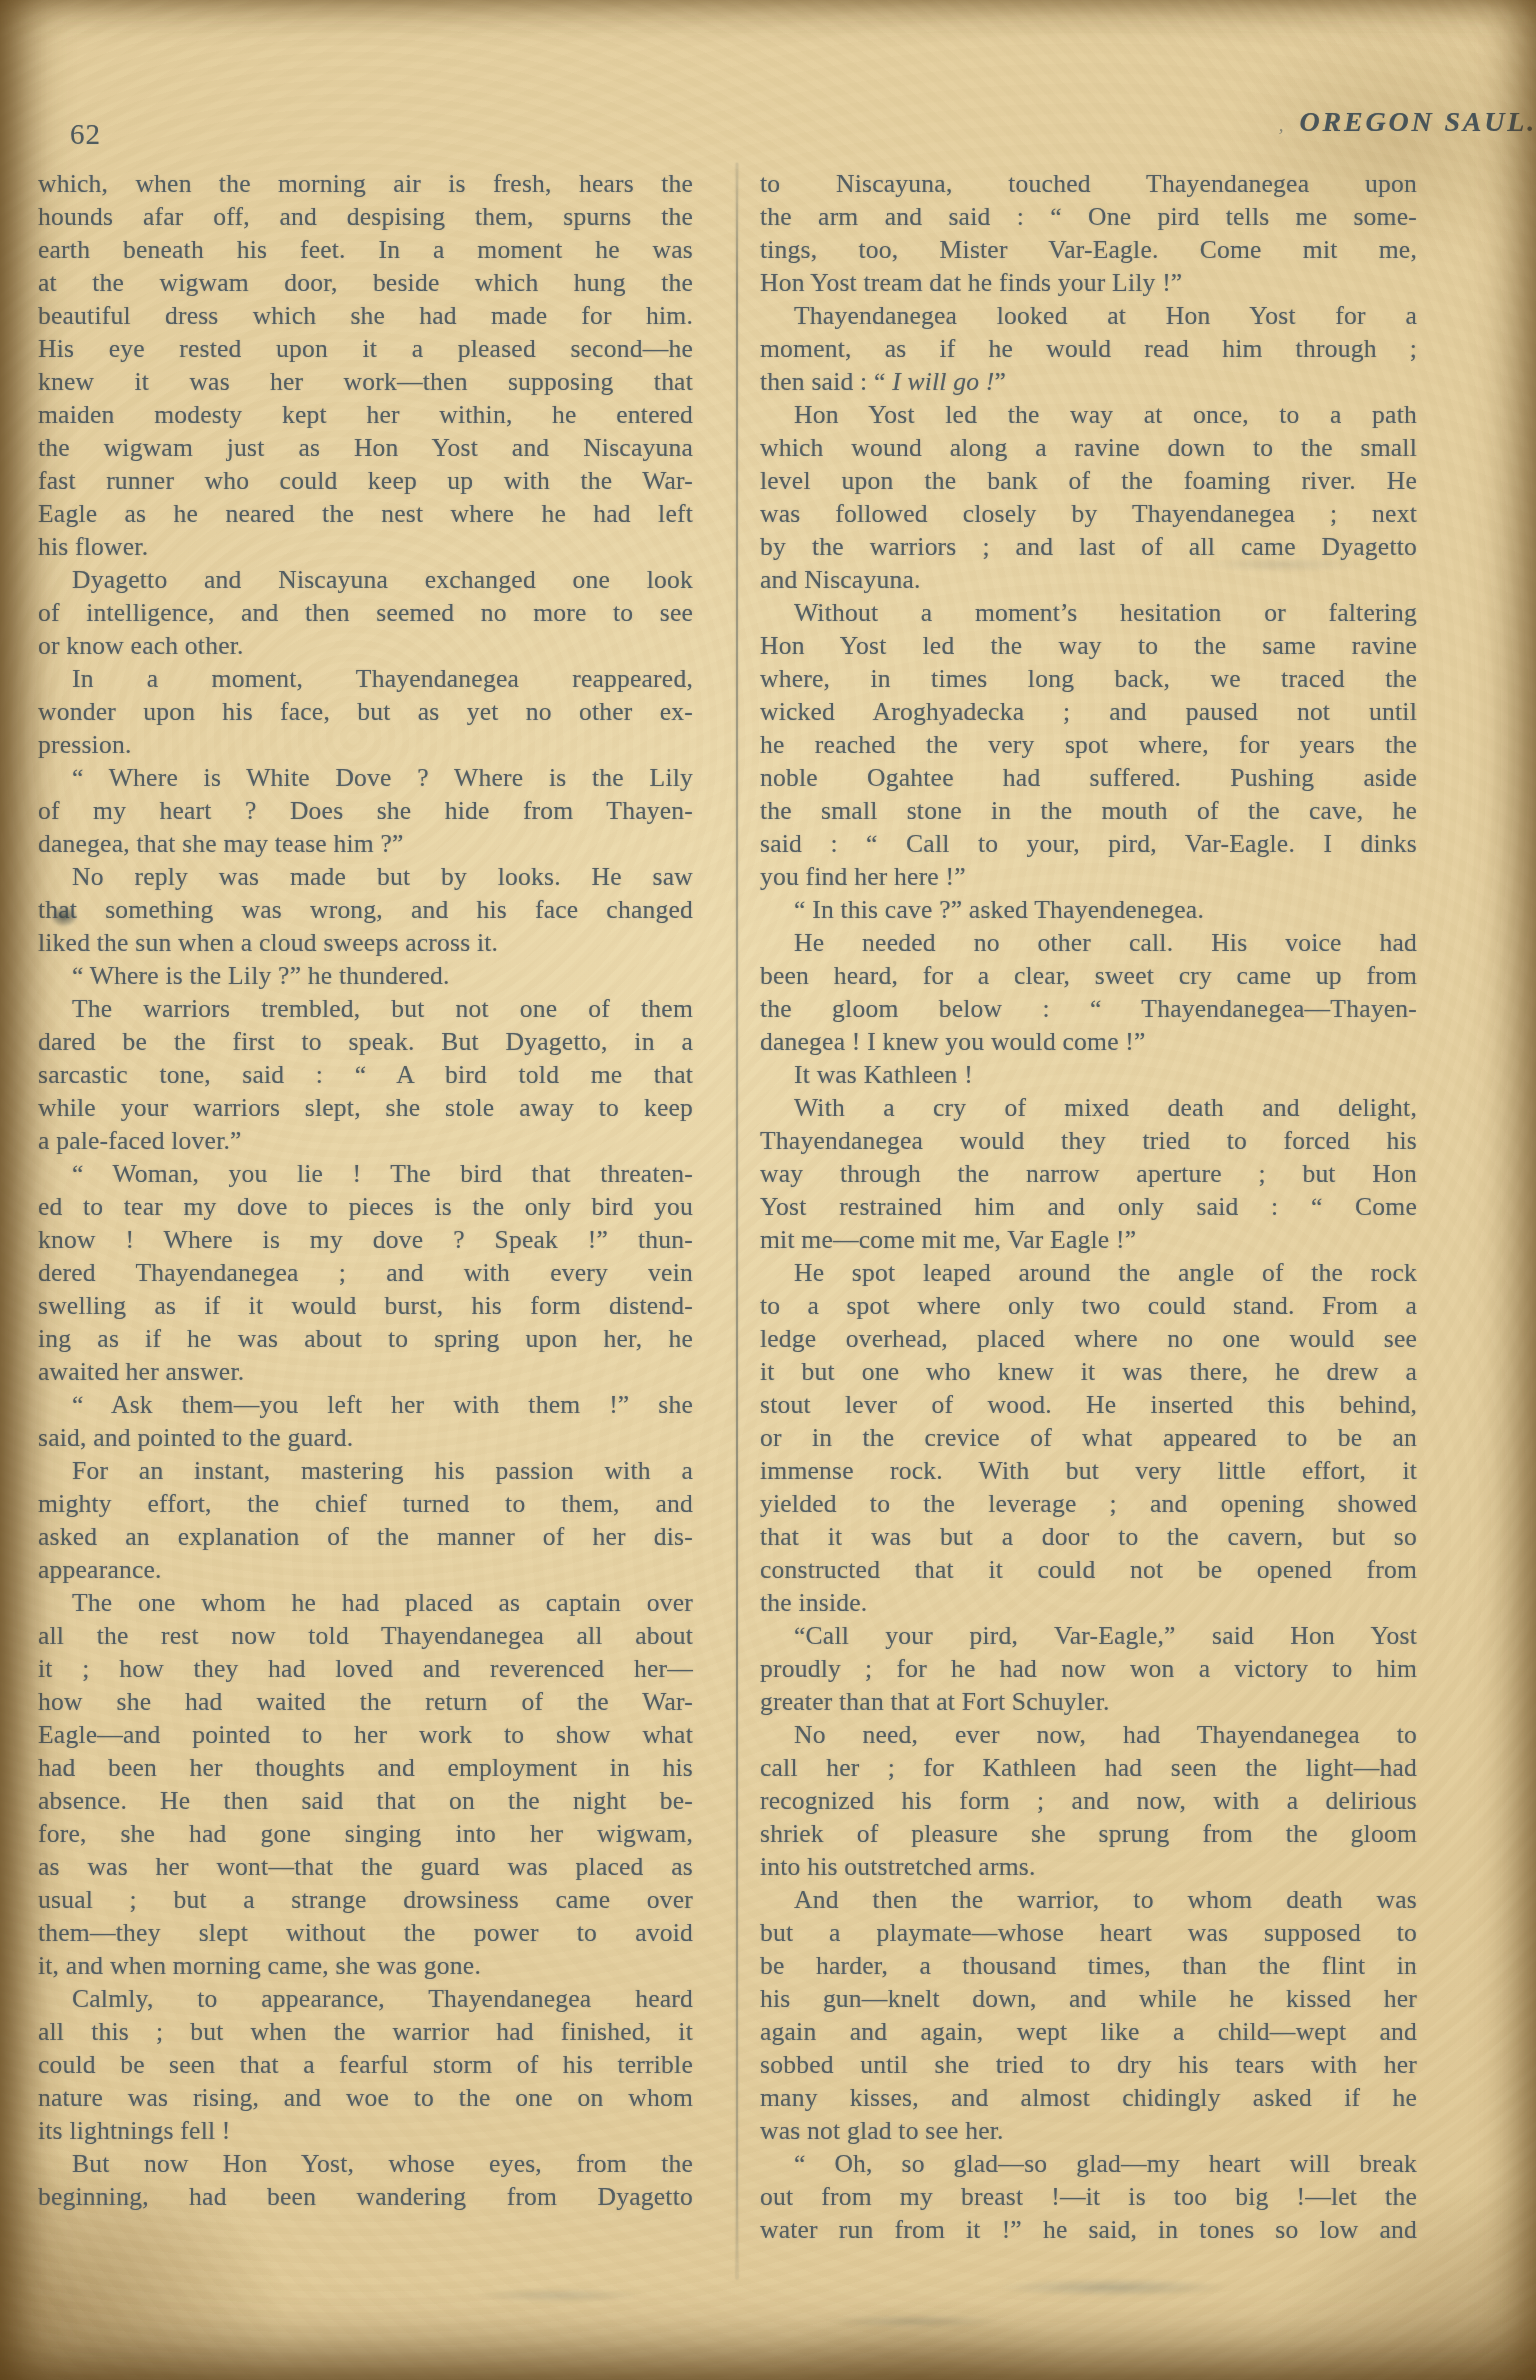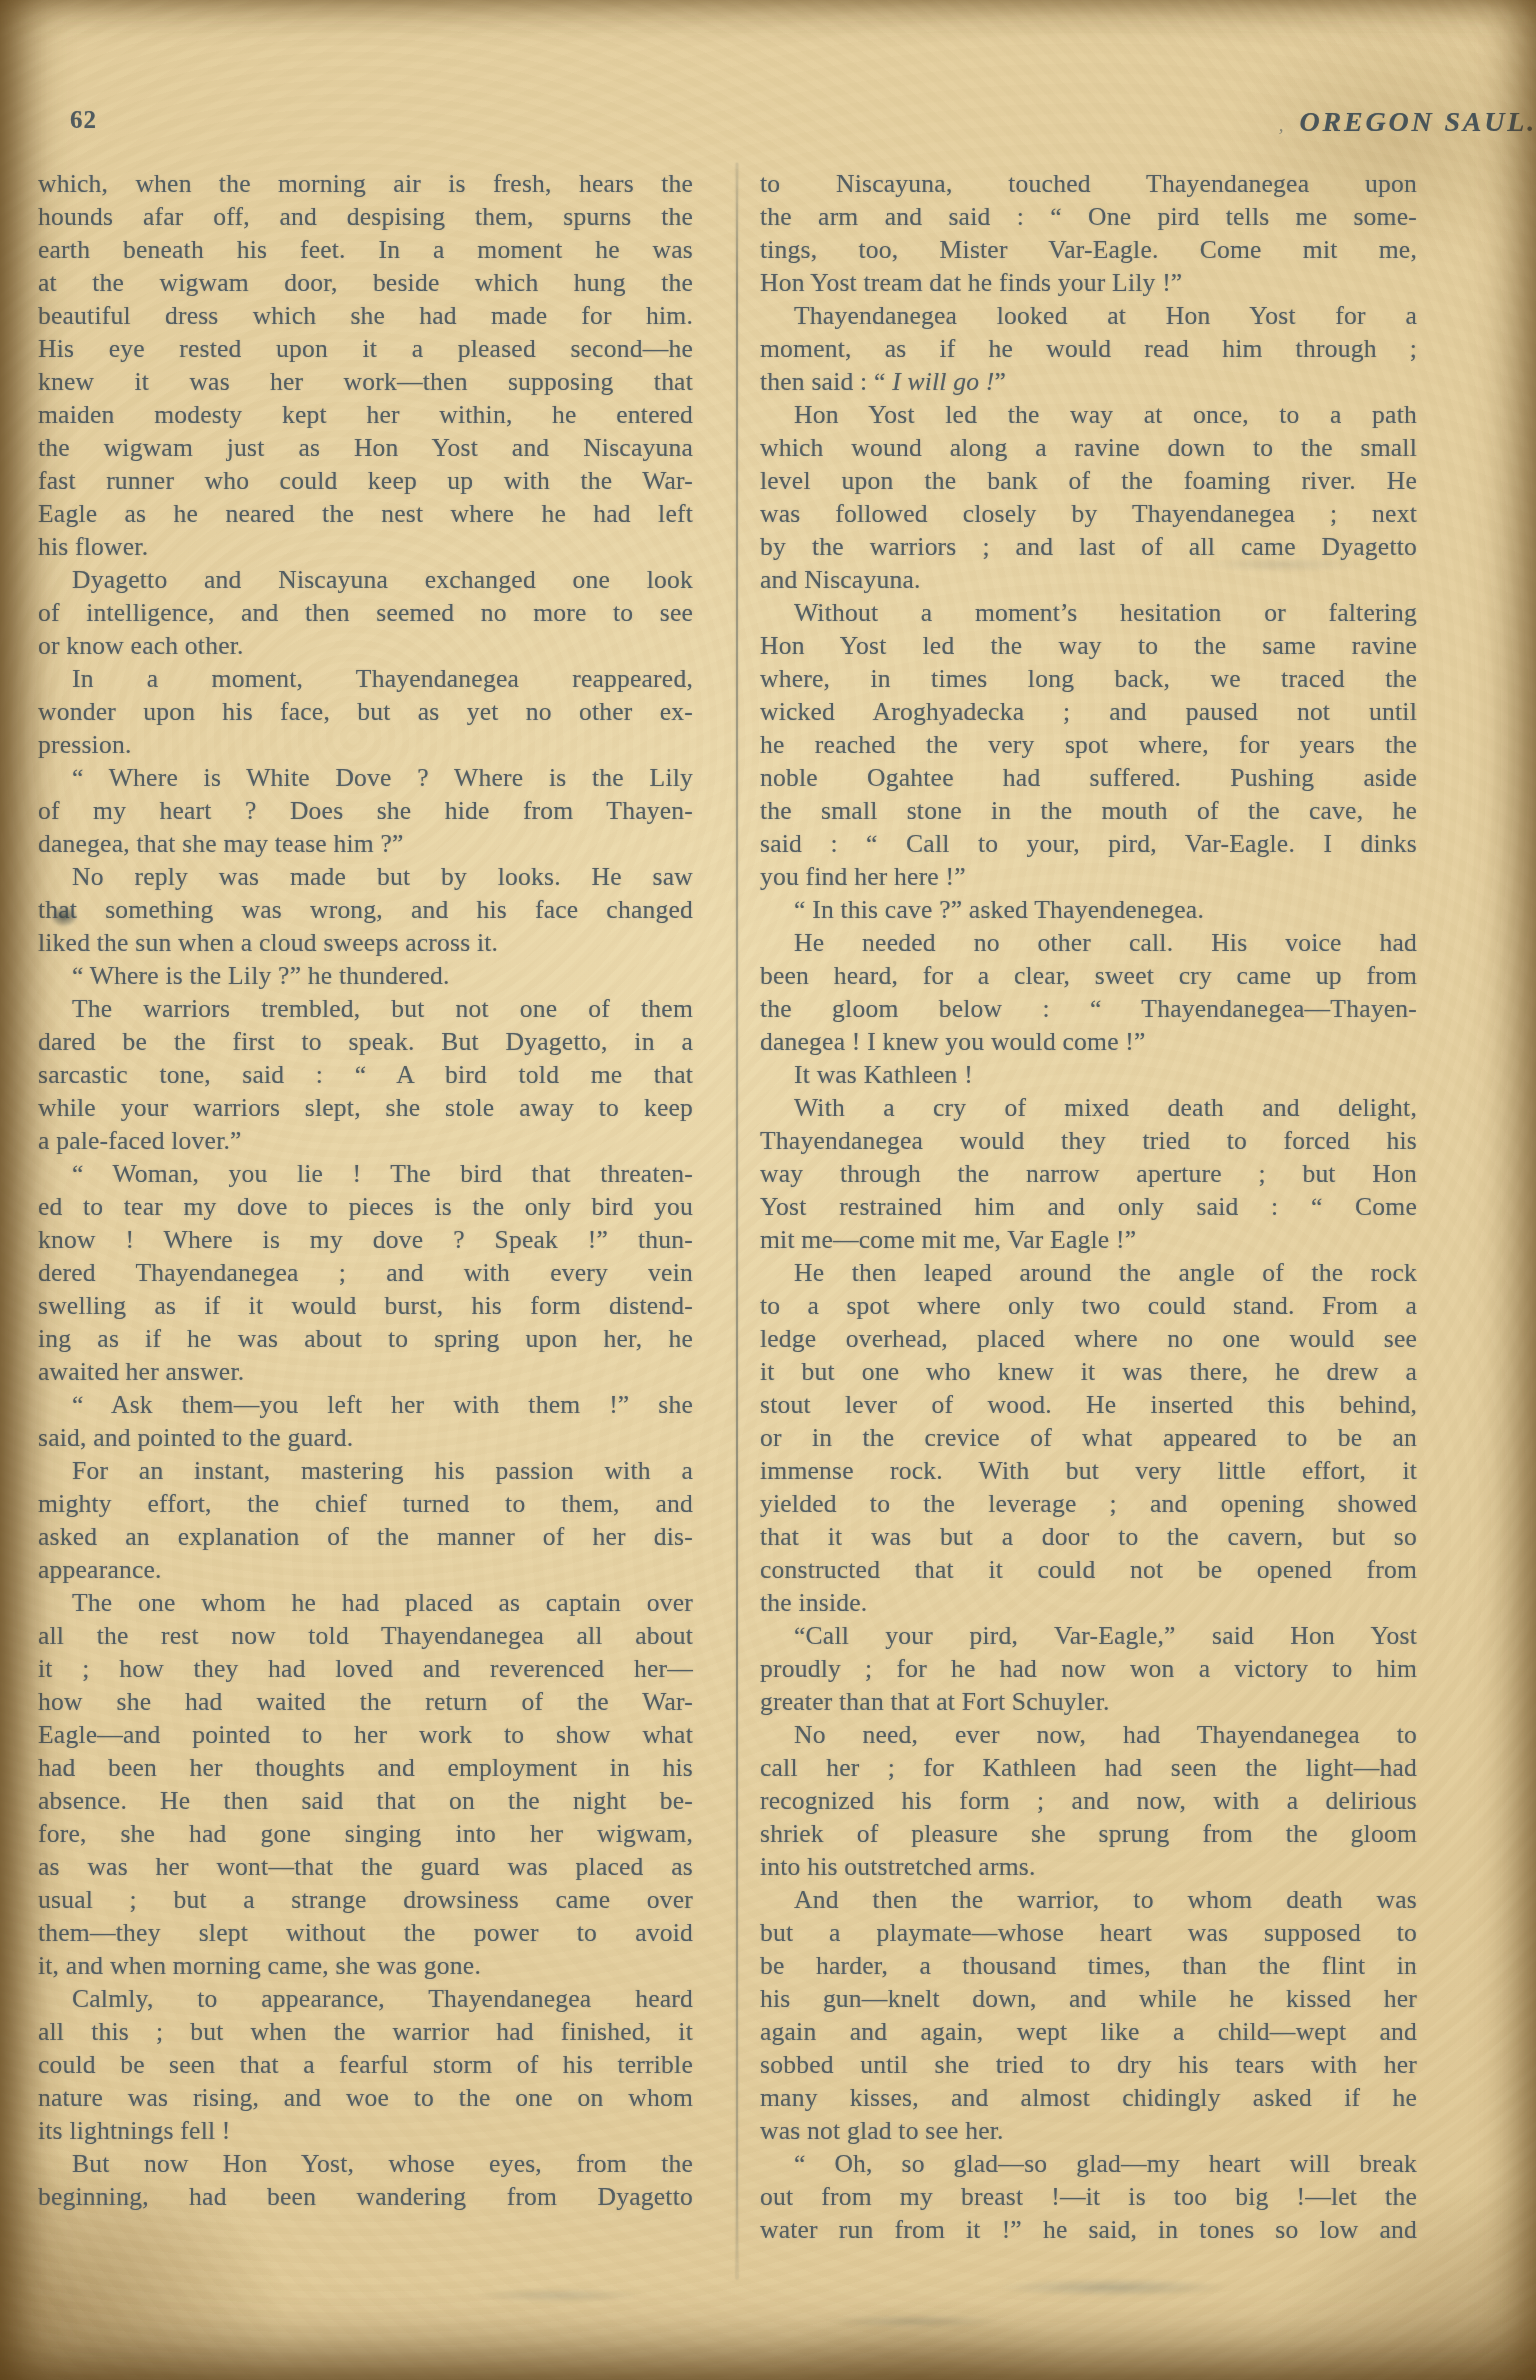--- a/index.html
+++ b/index.html
@@ -28,22 +28,22 @@
       inset 0 -49px 57px -23px rgba(80,54,18,.70);
   }
   .grain{
     position:absolute;inset:0;pointer-events:none;opacity:.5;
     background:
       repeating-radial-gradient(circle at 23% 31%, rgba(255,246,214,.045) 0 5.7px, rgba(121,92,44,.035) 7.6px 14px),
       repeating-radial-gradient(circle at 71% 64%, rgba(255,246,214,.035) 0 8.5px, rgba(121,92,44,.028) 10.4px 20px);
   }
   .pagehead{position:absolute;top:106px;left:0;width:100%;height:38px;}
   .pagenum{
-    position:absolute;left:70px;top:0;
-    font-size:25px;font-weight:bold;color:rgba(73,86,92,.92);
+    position:absolute;left:70px;top:12px;
+    font-size:29px;font-weight:normal;color:rgba(73,86,92,.92);
     letter-spacing:0.9px;text-shadow:0 0 0.9px rgba(73,86,92,.4);
   }
   .title{
     position:absolute;left:28px;right:0;top:0;text-align:right;
     font-style:italic;font-weight:bold;font-size:28px;letter-spacing:2.8px;
     color:rgba(67,80,86,.93);text-shadow:0 0 0.9px rgba(67,80,86,.4);
   }
   .tmark{font-size:19px;font-weight:normal;opacity:.55;margin-right:13.2px;}
   .rule{
     position:absolute;left:736px;top:163px;width:1.9px;height:2116px;
@@ -227,21 +227,21 @@
         <div class="line just indent endline"><span>It was Kathleen !</span></div>
       </div>
       <div>
         <div class="line just indent"><span>With a cry of mixed death and delight,</span></div>
         <div class="line just"><span>Thayendanegea would they tried to forced his</span></div>
         <div class="line just"><span>way through the narrow aperture ; but Hon</span></div>
         <div class="line just"><span>Yost restrained him and only said :  “ Come</span></div>
         <div class="line just endline"><span>mit me—come mit me, Var Eagle !”</span></div>
       </div>
       <div>
-        <div class="line just indent"><span>He then leaped around the angle of the rock</span></div>
+        <div class="line just indent"><span>He spot leaped around the angle of the rock</span></div>
         <div class="line just"><span>to a spot where only two could stand.  From a</span></div>
         <div class="line just"><span>ledge overhead, placed where no one would see</span></div>
         <div class="line just"><span>it but one who knew it was there, he drew a</span></div>
         <div class="line just"><span>stout lever of wood.  He inserted this behind,</span></div>
         <div class="line just"><span>or in the crevice of what appeared to be an</span></div>
         <div class="line just"><span>immense rock.  With but very little effort, it</span></div>
         <div class="line just"><span>yielded to the leverage ; and opening showed</span></div>
         <div class="line just"><span>that it was but a door to the cavern, but so</span></div>
         <div class="line just"><span>constructed that it could not be opened from</span></div>
         <div class="line just endline"><span>the inside.</span></div>

